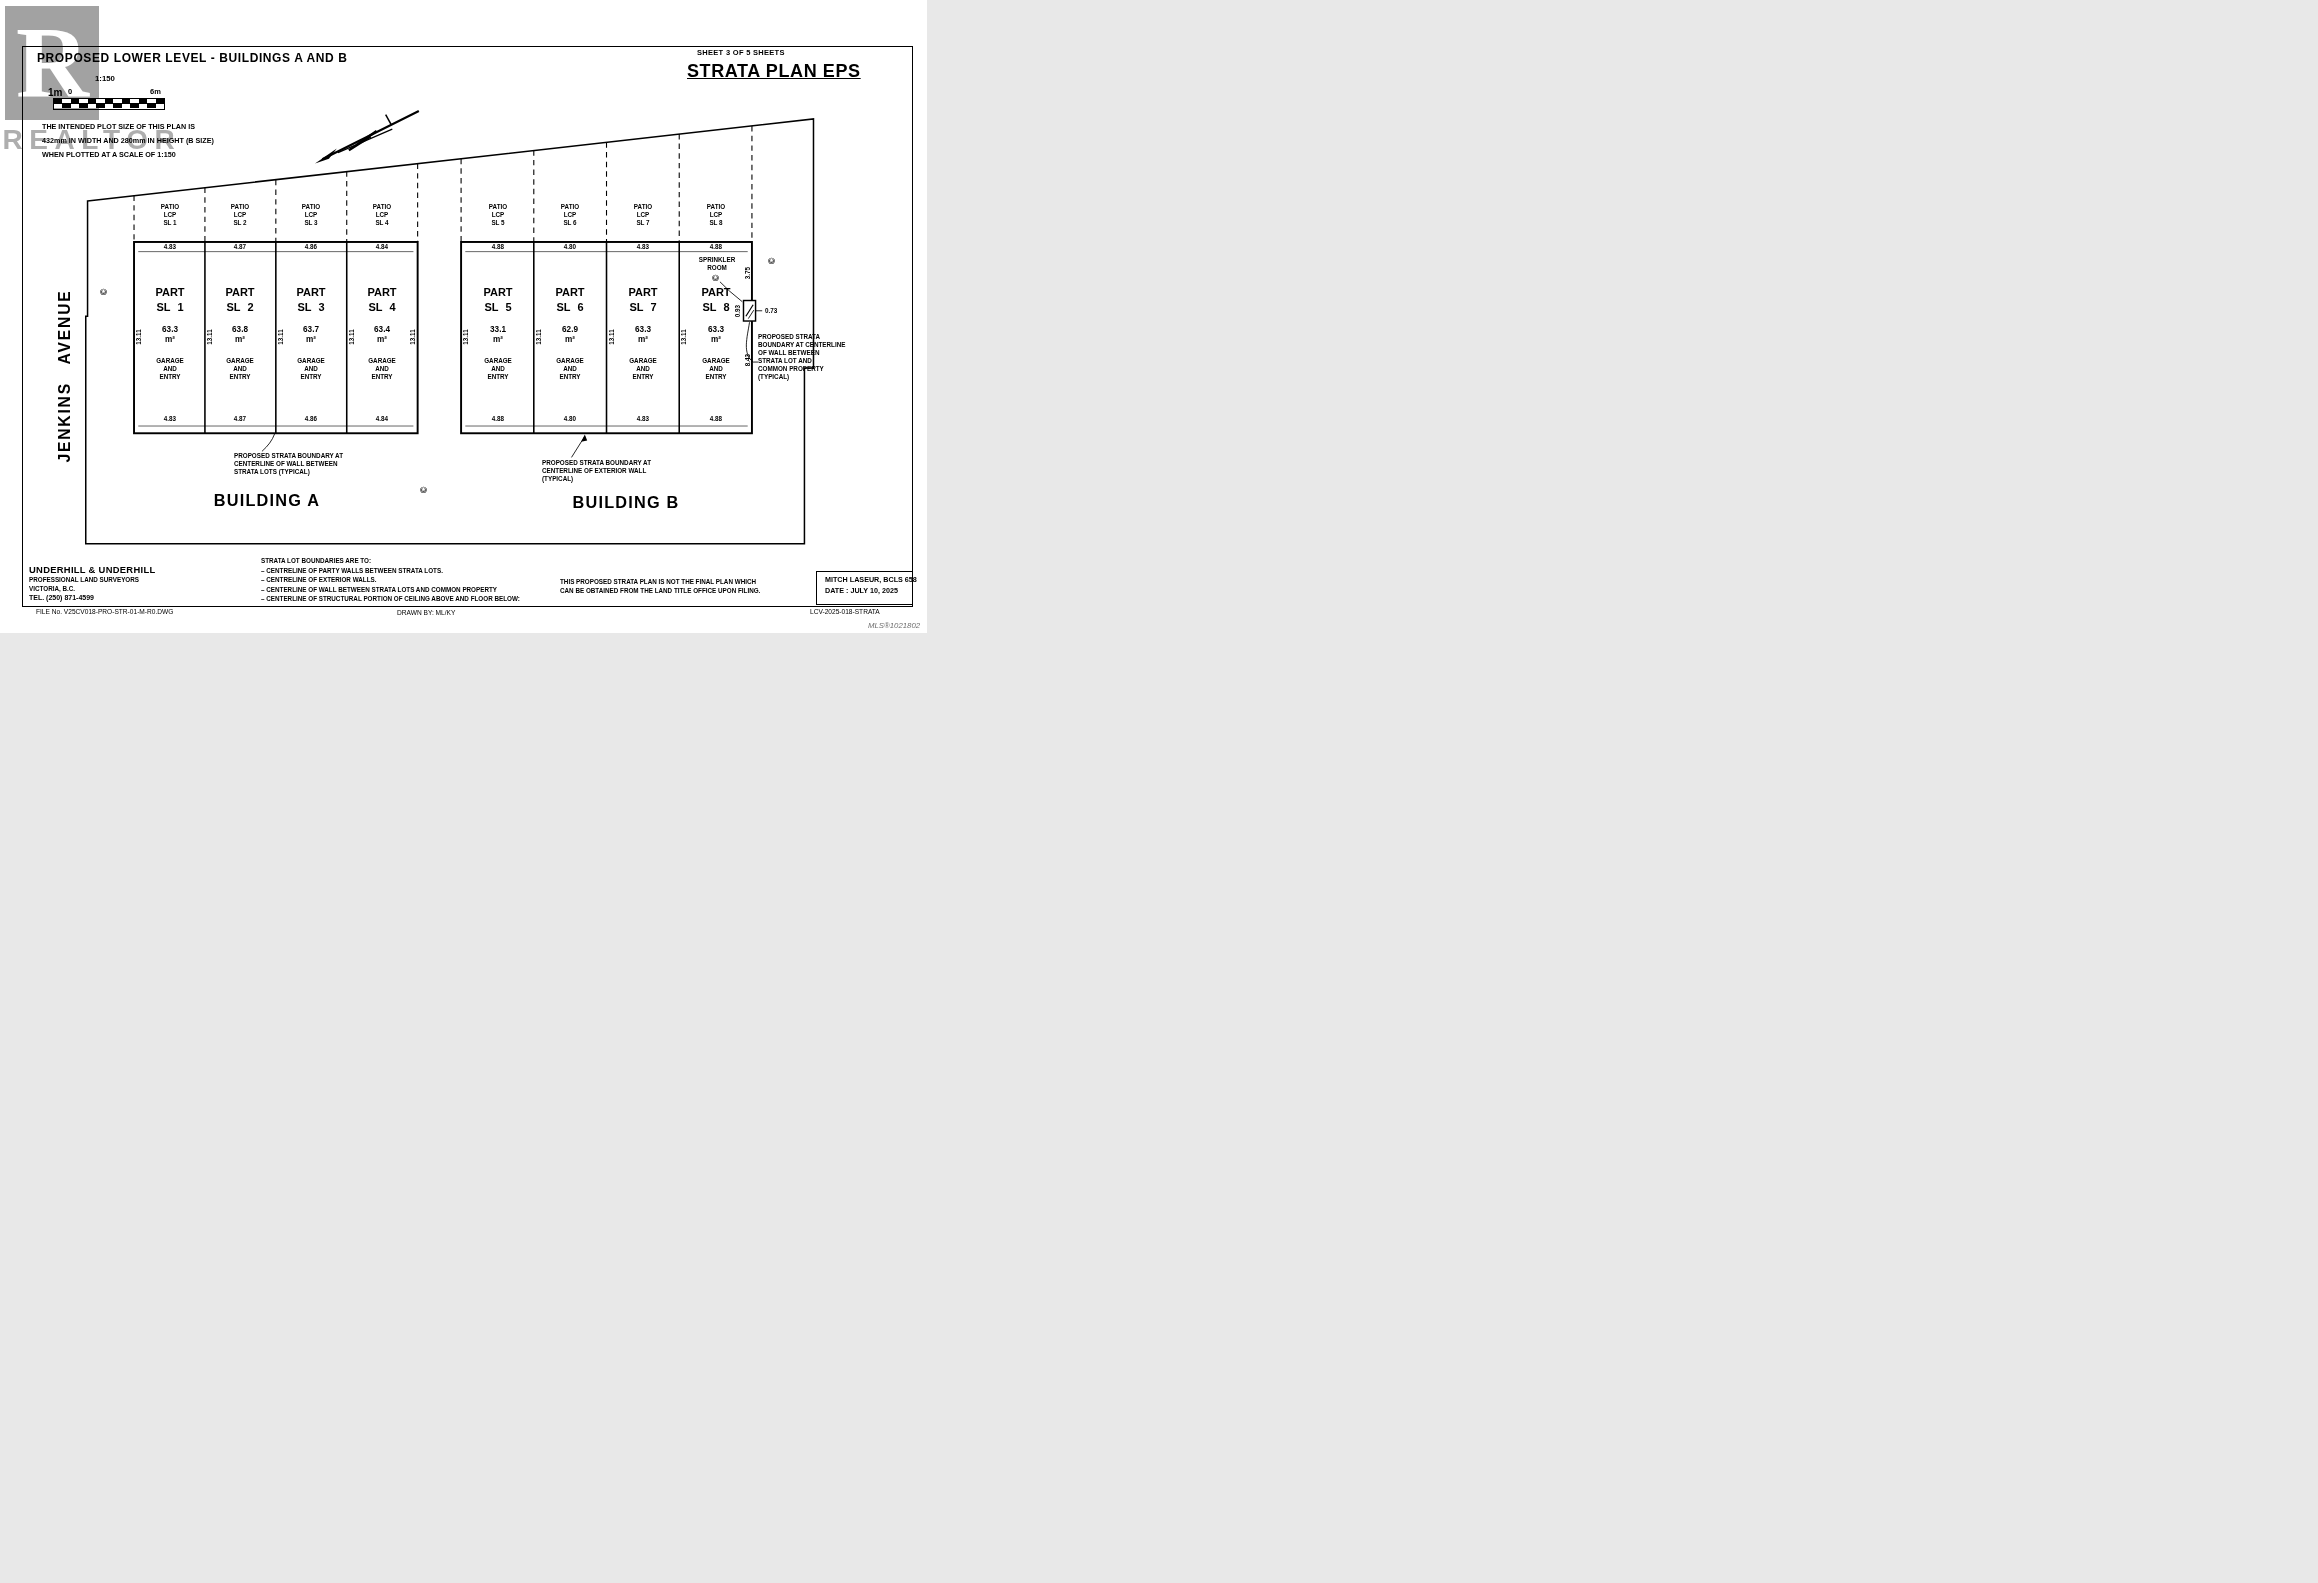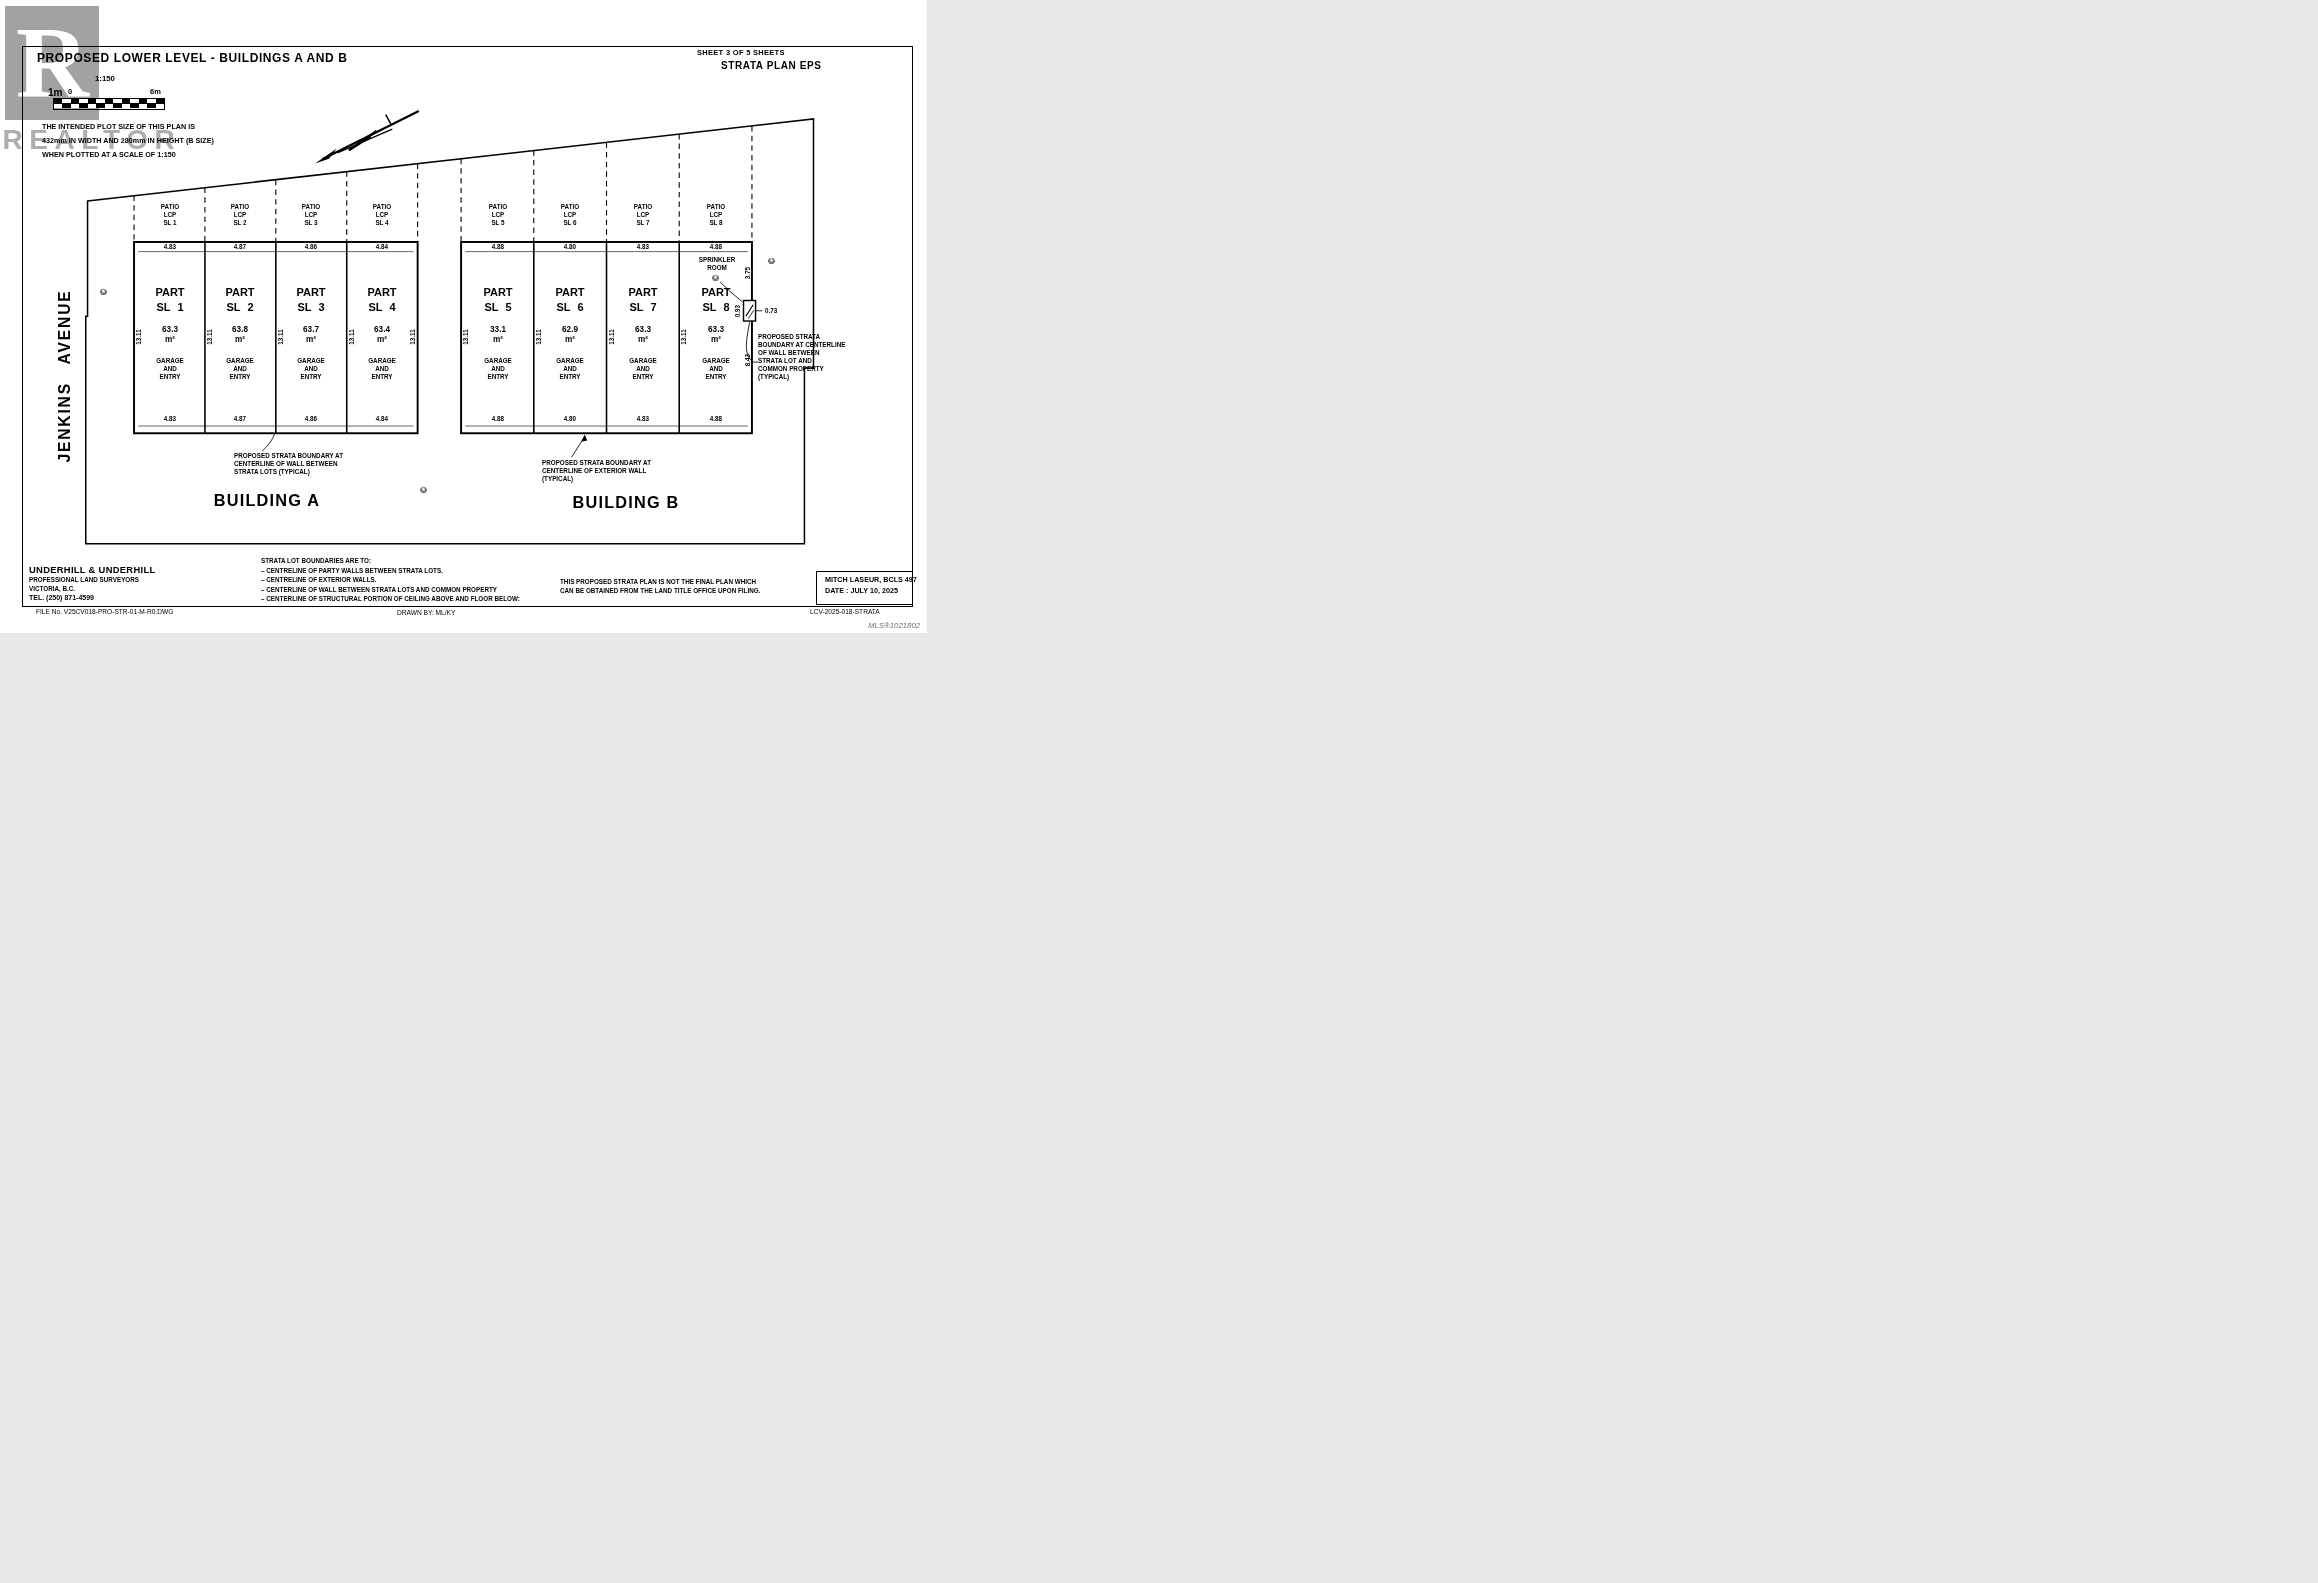--- a/index.html
+++ b/index.html
@@ -90,21 +90,21 @@
       <line x1="648" y1="206" x2="639" y2="190" stroke-width="2.5"></line>
       <line x1="560" y1="253" x2="650" y2="214" stroke-width="2"></line>
       <polyline points="578,249 614,226 591,240 624,217" fill="none" stroke-width="4"></polyline>
     </g>
   </svg>
 
   <div id="frame"></div>
 
   <div class="t z2" style="left:37px;top:51px;font-size:12px;letter-spacing:0.6px;white-space:nowrap;">PROPOSED LOWER LEVEL - BUILDINGS A AND B</div>
   <div class="t z2" style="left:690px;top:48px;font-size:7.5px;letter-spacing:0.3px;padding-left:7px;">SHEET 3 OF 5 SHEETS</div>
-  <div class="t z2" style="left:721px;top:60px;font-size:10px;letter-spacing:0.6px;">STRATA PLAN EPS</div>
+  <div class="t z2" style="left:687px;top:60px;font-size:18px;letter-spacing:0.6px;text-decoration:underline;">STRATA PLAN EPS</div>
 
   <div class="t z2" style="left:95px;top:74px;font-size:7.8px;">1:150</div>
   <div class="t z2" style="left:48px;top:87px;font-size:10px;">1m</div>
   <div class="t z2" style="left:68px;top:87px;font-size:7.5px;">0</div>
   <div class="t z2" style="left:150px;top:87px;font-size:7.5px;">6m</div>
   <div id="scalebar">
       <div class="r1"></div>
       <div class="r2"></div>
     </div>
   <div class="t z2" style="left:42px;top:120px;font-size:7.2px;line-height:1.95;">THE INTENDED PLOT SIZE OF THIS PLAN IS
@@ -249,21 +249,21 @@
   <div class="t z2" style="left:261px;top:557px;font-size:6.3px;">STRATA LOT BOUNDARIES ARE TO:</div>
   <div class="t z2" style="left:261px;top:566px;font-size:6.3px;line-height:1.5;">–  CENTRELINE OF PARTY WALLS BETWEEN STRATA LOTS.
 –  CENTRELINE OF EXTERIOR WALLS.
 –  CENTERLINE OF WALL BETWEEN STRATA LOTS AND COMMON PROPERTY
 –  CENTERLINE OF STRUCTURAL PORTION OF CEILING ABOVE AND FLOOR BELOW:</div>
 
   <div class="t z2" style="left:560px;top:578px;font-size:6.3px;line-height:1.35;">THIS PROPOSED STRATA PLAN IS NOT THE FINAL PLAN WHICH
 CAN BE OBTAINED FROM THE LAND TITLE OFFICE UPON FILING.</div>
 
   <div id="surv-box"></div>
-  <div class="t z2" style="left:825px;top:575px;font-size:7.2px;z-index:5;">MITCH LASEUR, BCLS 497</div>
+  <div class="t z2" style="left:825px;top:575px;font-size:7.2px;z-index:5;">MITCH LASEUR, BCLS 658</div>
   <div class="t z2" style="left:825px;top:586px;font-size:7.2px;z-index:5;">DATE : JULY 10, 2025</div>
 
   <div class="t z2" style="left:36px;top:608px;font-size:6.6px;font-weight:400;">FILE No. V25CV018-PRO-STR-01-M-R0.DWG</div>
   <div class="t z2" style="left:397px;top:609px;font-size:6.6px;font-weight:400;">DRAWN BY: ML/KY</div>
   <div class="t z2" style="left:810px;top:608px;font-size:6.6px;font-weight:400;">LCV-2025-018-STRATA</div>
   <div class="t z2" style="left:868px;top:621px;font-size:7.8px;font-weight:400;color:#6f6f6f;font-style:italic;">MLS®1021802</div>
 
 </div>
 
 

